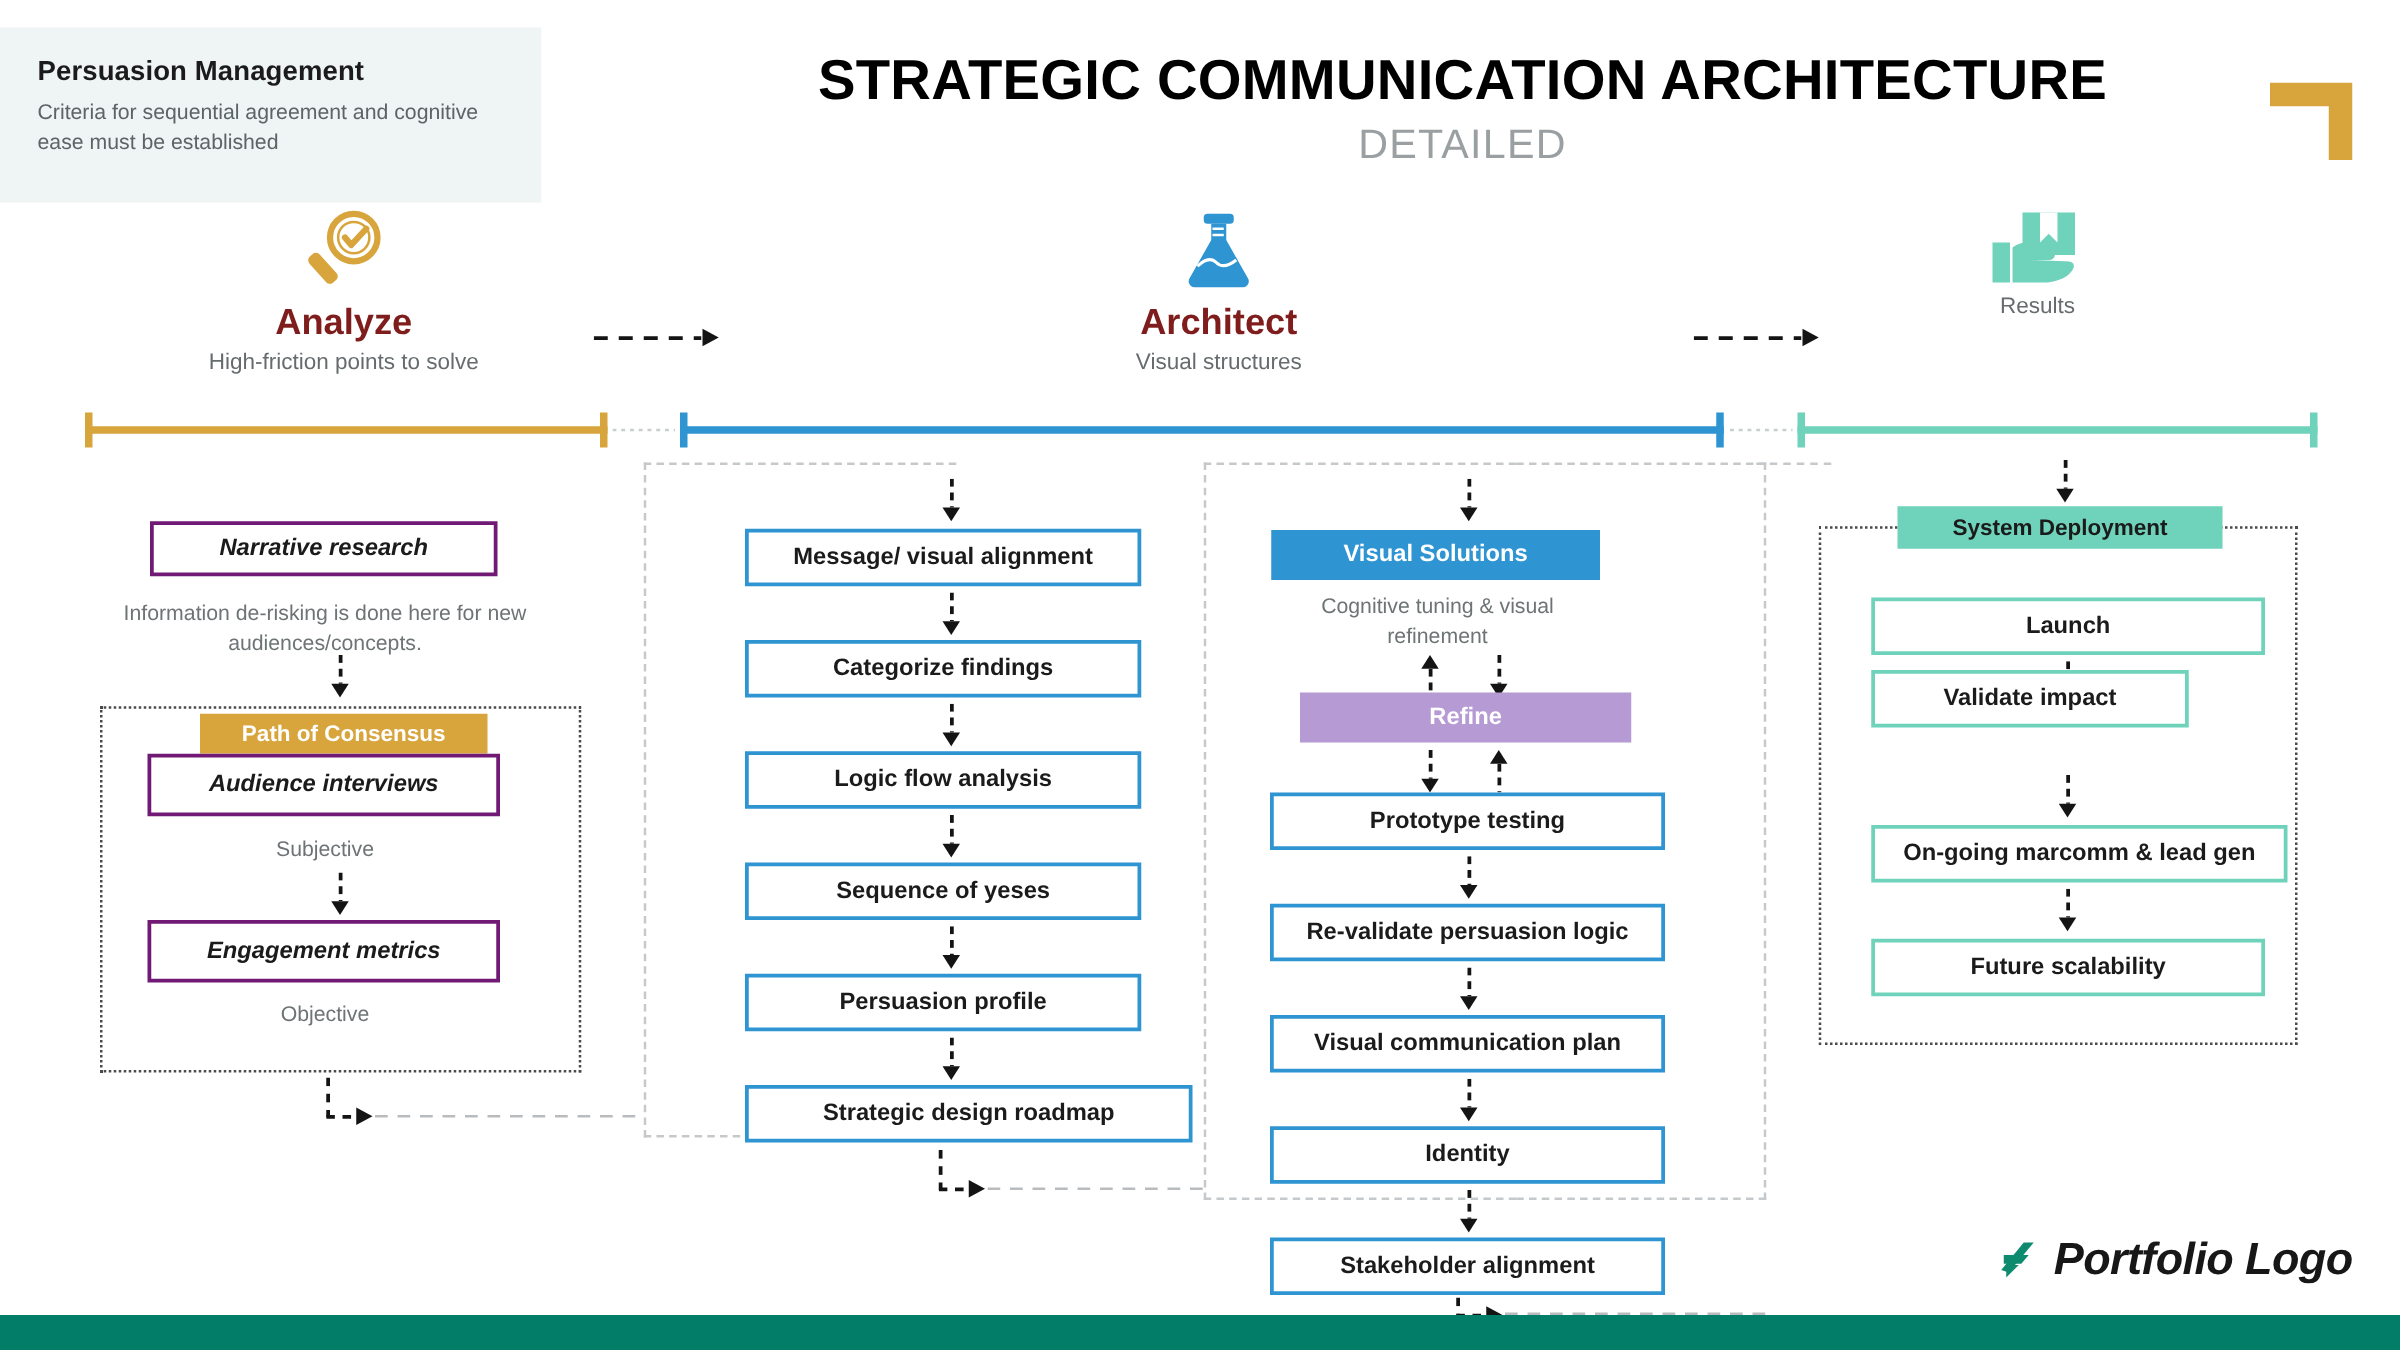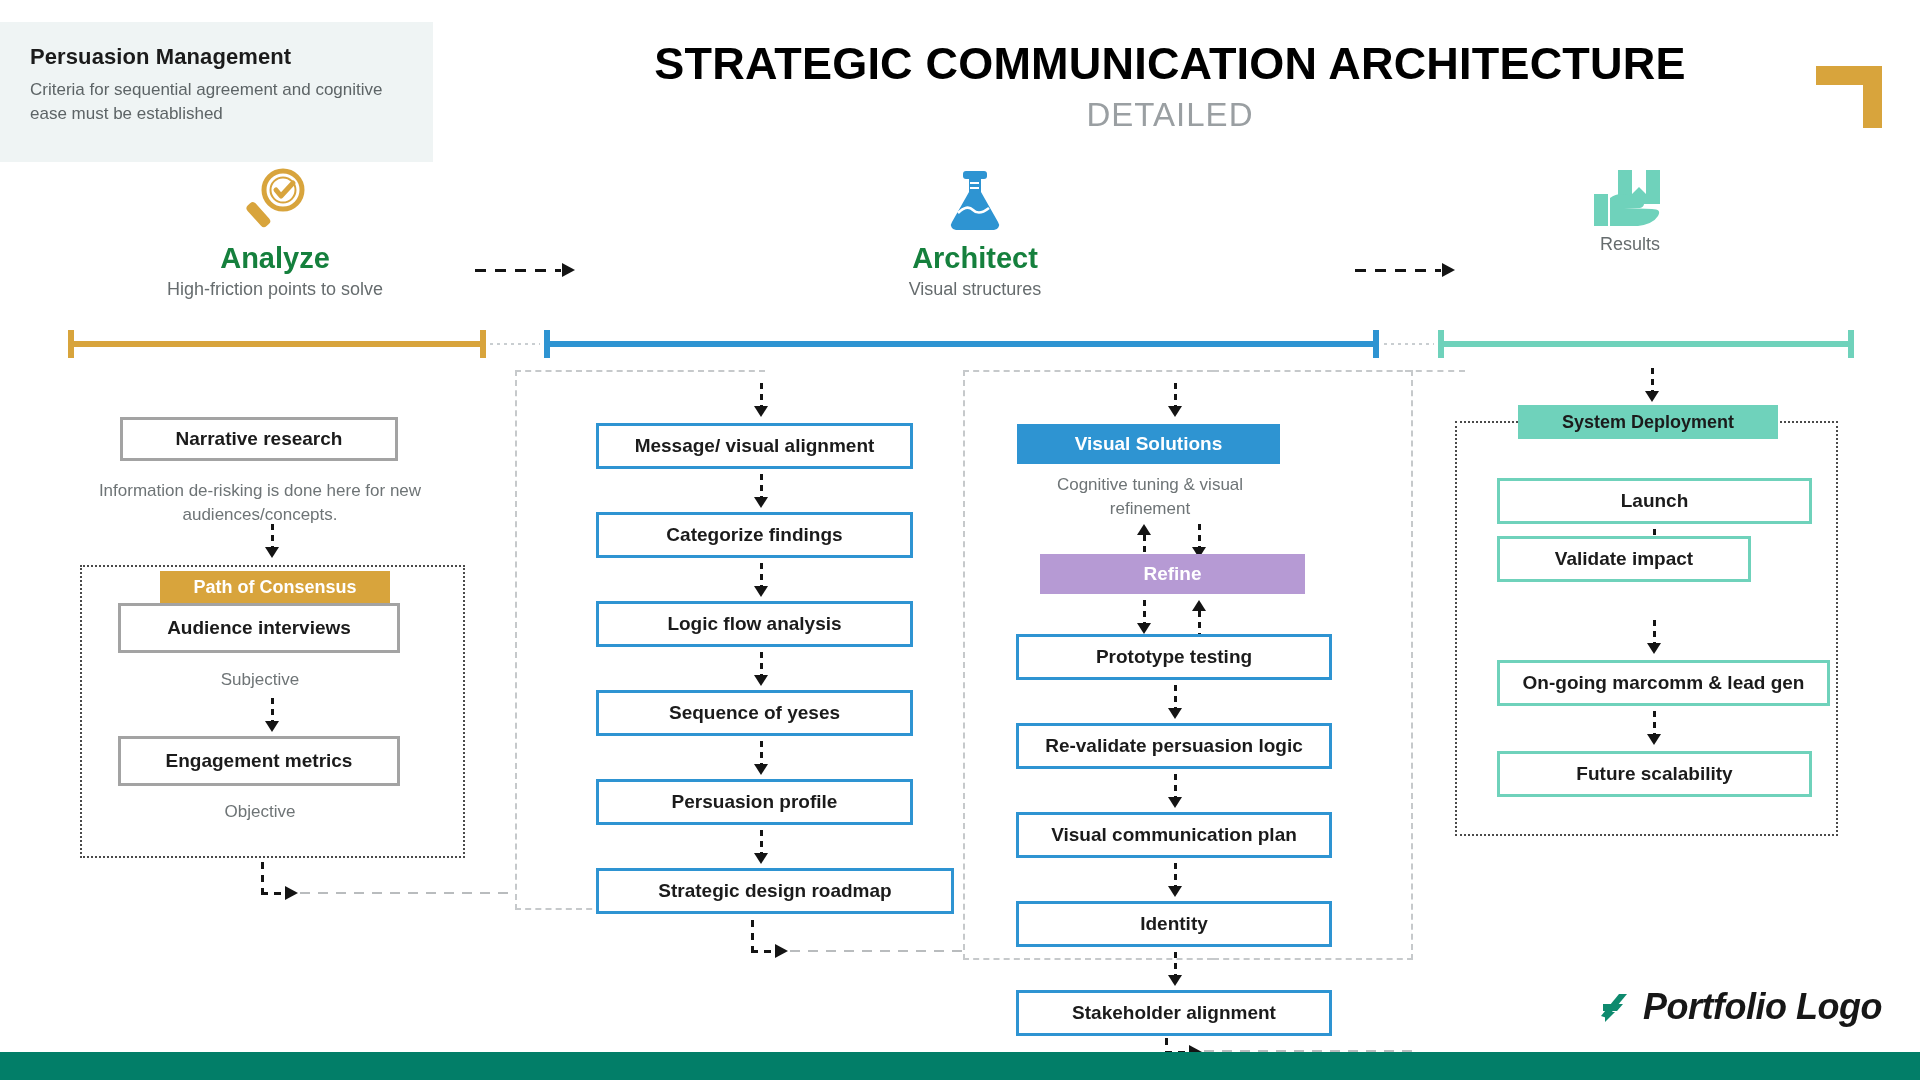--- a/index.html
+++ b/index.html
@@ -27,21 +27,21 @@
     font-size:45px;font-weight:bold;letter-spacing:.2px;color:#000000;
     font-family:Liberation Sans, sans-serif;
   }
   .sub-title{font-size:33px;color:#9a9fa2;margin-top:6px;letter-spacing:1px;}
 
   .corner-mark{position:absolute;right:38px;top:66px;width:66px;height:62px;}
 
   
   .phase-head{position:absolute;text-align:center;}
   .phase-icon{height:62px;display:flex;align-items:flex-end;justify-content:center;}
-  .phase-name{font-size:29px;font-weight:bold;margin-top:12px;color:#15803d;}
+  .phase-name{font-size:29px;font-weight:bold;margin-top:12px;color:#7f1d1d;}
   .phase-desc{font-size:18px;color:#666c6e;margin-top:4px;}
 
   
   .tl{position:absolute;height:6px;top:341px;}
   .tl::before,.tl::after{
     content:"";position:absolute;top:-11px;width:6px;height:28px;background:inherit;
   }
   .tl::before{left:0;}
   .tl::after{right:0;}
   .tl-dot{position:absolute;top:343px;height:2px;
@@ -52,21 +52,21 @@
   .group-box{position:absolute;border:2px dashed #c6c9cb;box-sizing:border-box;}
   .dot-box{position:absolute;border:2.5px dotted #4a4a4a;box-sizing:border-box;}
 
   
   .node{
     position:absolute;box-sizing:border-box;
     display:flex;align-items:center;justify-content:center;
     font-size:19px;font-weight:bold;color:#1b1b1b;
     background:#ffffff;text-align:center;line-height:1.15;
   }
-  .node.gold{border:3px solid #a3a3a3;}
+  .node.gold{border:3px solid #701a75;font-style:italic;}
   .node.blue{border:3px solid #2e94d2;}
   .node.teal{border:3px solid #6fd2bb;}
   .node.fill-gold{background:#d8a43c;border:none;color:#ffffff;}
   .node.fill-blue{background:#2e94d2;border:none;color:#ffffff;}
   .node.fill-purple{background:#b69ad4;border:none;color:#ffffff;}
   .node.fill-teal{background:#6fd2bb;border:none;color:#1b1b1b;}
 
   .note{position:absolute;font-size:17px;color:#6e7476;text-align:center;line-height:1.4;}
 
   

